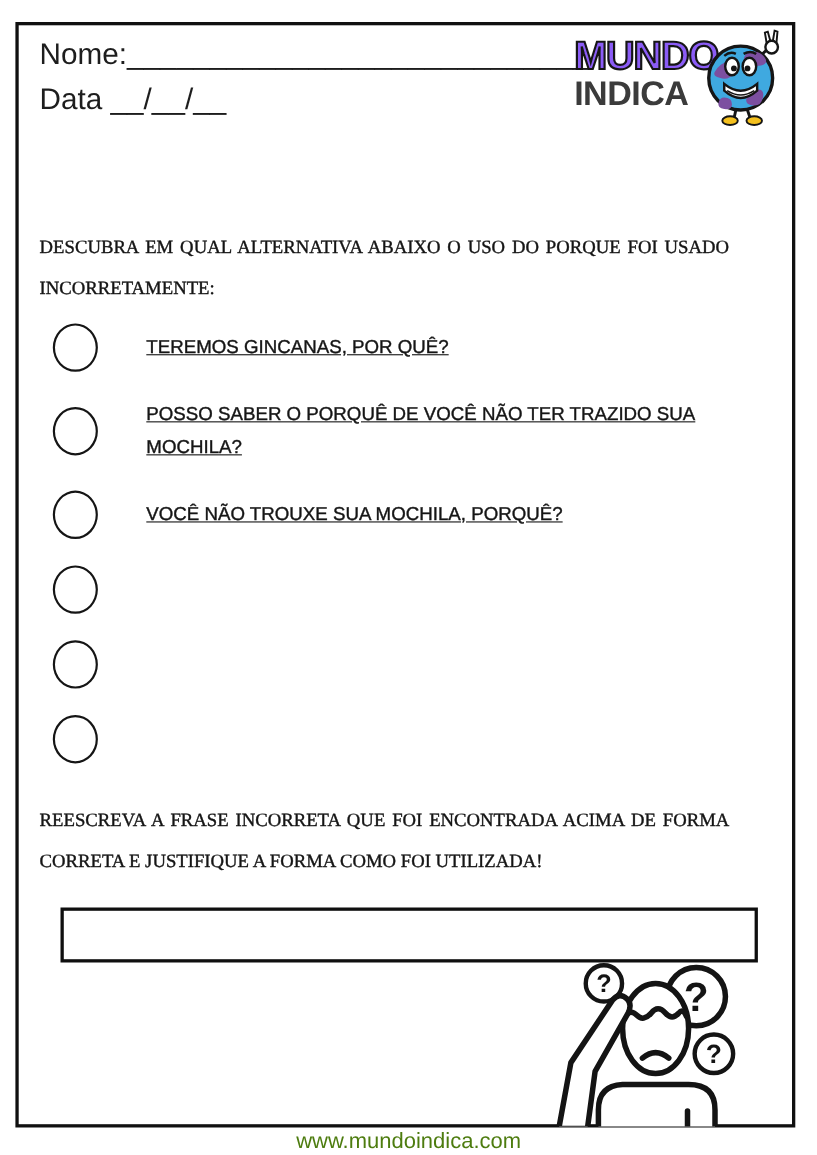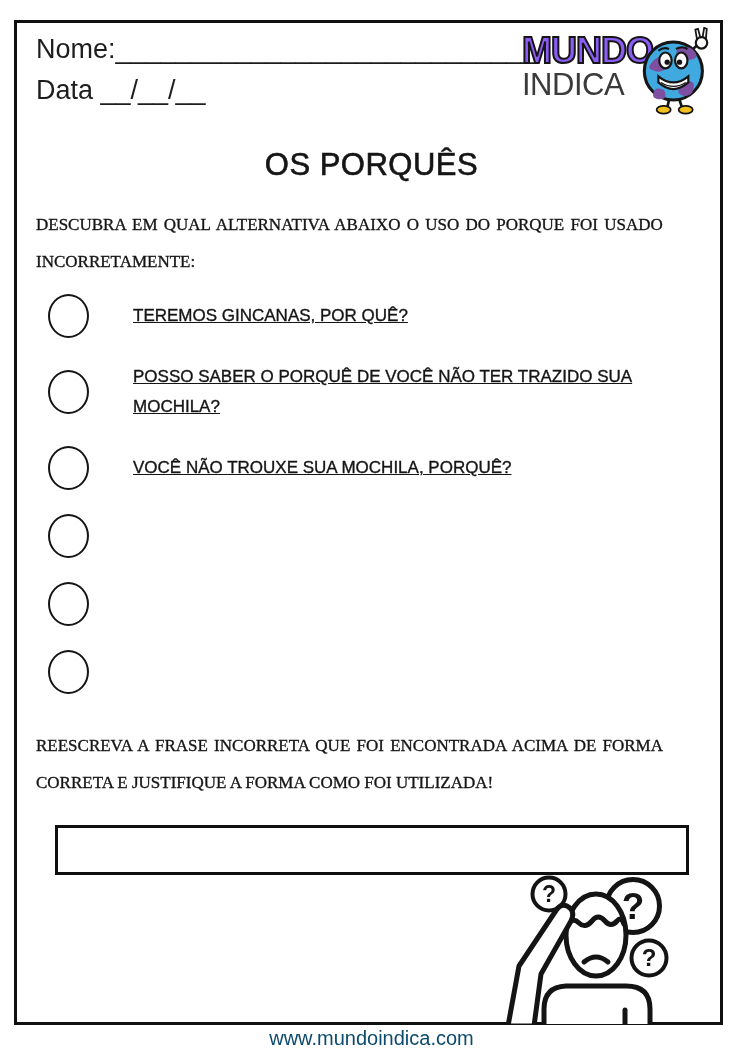--- a/index.html
+++ b/index.html
@@ -15,21 +15,21 @@
   .name-block { position:absolute; left:36px; top:34px; font-size:27px; color:#1d1d1d; }
   .name-row { white-space:nowrap; }
   .date-row { margin-top:10px; white-space:nowrap; }
   
   .logo { position:absolute; left:520px; top:30px; width:200px; height:84px; }
   .logo-mundo {
     position:absolute; left:2px; top:0; font-size:36px; font-weight:700;
     color:#8b5cf6; -webkit-text-stroke:2px #151515; letter-spacing:-1px;
   }
   .logo-indica {
-    position:absolute; left:2px; top:37px; font-size:31px; font-weight:400;
+    position:absolute; left:2px; top:37px; font-size:31px; font-weight:700;
     color:#3B3B3B; letter-spacing:-0.5px;
   }
   .globe { position:absolute; left:112px; top:-5px; width:88px; height:92px; }
   
   .title {
     position:absolute; left:0; top:147px; width:743px; text-align:center;
     font-size:31px; letter-spacing:0.5px; -webkit-text-stroke:0.6px #151515;
   }
   .instr {
     position:absolute; left:36px; font-size:17px; line-height:37px;font-family:Liberation Serif, serif;
@@ -52,21 +52,21 @@
   
   .answer-box {
     position:absolute; left:55px; top:825px; width:628px; height:44px;
     border:3px solid #0f0f0f; box-sizing:content-box; background:#fff;
   }
   
   .figure { position:absolute; left:500px; top:868px; width:205px; height:156px; }
   
   .footer {
     position:absolute; left:0; top:1027px; width:743px; text-align:center;
-    font-size:20px; color:#0c4a6e;
+    font-size:20px; color:#4d7c0f;
   }
 </style>
 </head>
 <body>
 
 <div class="page">
   <div class="sheet-border"></div>
 
   <div class="name-block">
     <div class="name-row">
@@ -96,21 +96,20 @@
       <ellipse cx="56" cy="38" rx="7" ry="9" fill="#fff" stroke="#151515" stroke-width="2.5"></ellipse>
       <circle cx="40" cy="40" r="3" fill="#151515"></circle>
       <circle cx="54" cy="40" r="3" fill="#151515"></circle>
       <path d="M30,27 q6,-5 12,-2" fill="none" stroke="#151515" stroke-width="2.5"></path>
       <path d="M50,25 q7,-4 13,0" fill="none" stroke="#151515" stroke-width="2.5"></path>
       <path d="M30,56 q17,14 34,0 l0,7 q-17,15 -34,0 z" fill="#fff" stroke="#151515" stroke-width="2.5"></path>
       <path d="M33,63 q14,9 28,0" fill="none" stroke="#151515" stroke-width="1.5"></path>
     </svg>
   </div>
 
-  <div class="title">OS PORQUÊS</div>
 
   <div class="instr" id="instr1">
     <div class="wide-words">DESCUBRA EM QUAL ALTERNATIVA ABAIXO O USO DO PORQUE FOI USADO</div>
     <div>INCORRETAMENTE:</div>
   </div>
 
   <div class="options">
     <div class="opt">
       <div class="opt-circle"></div>
       <div class="opt-text">

